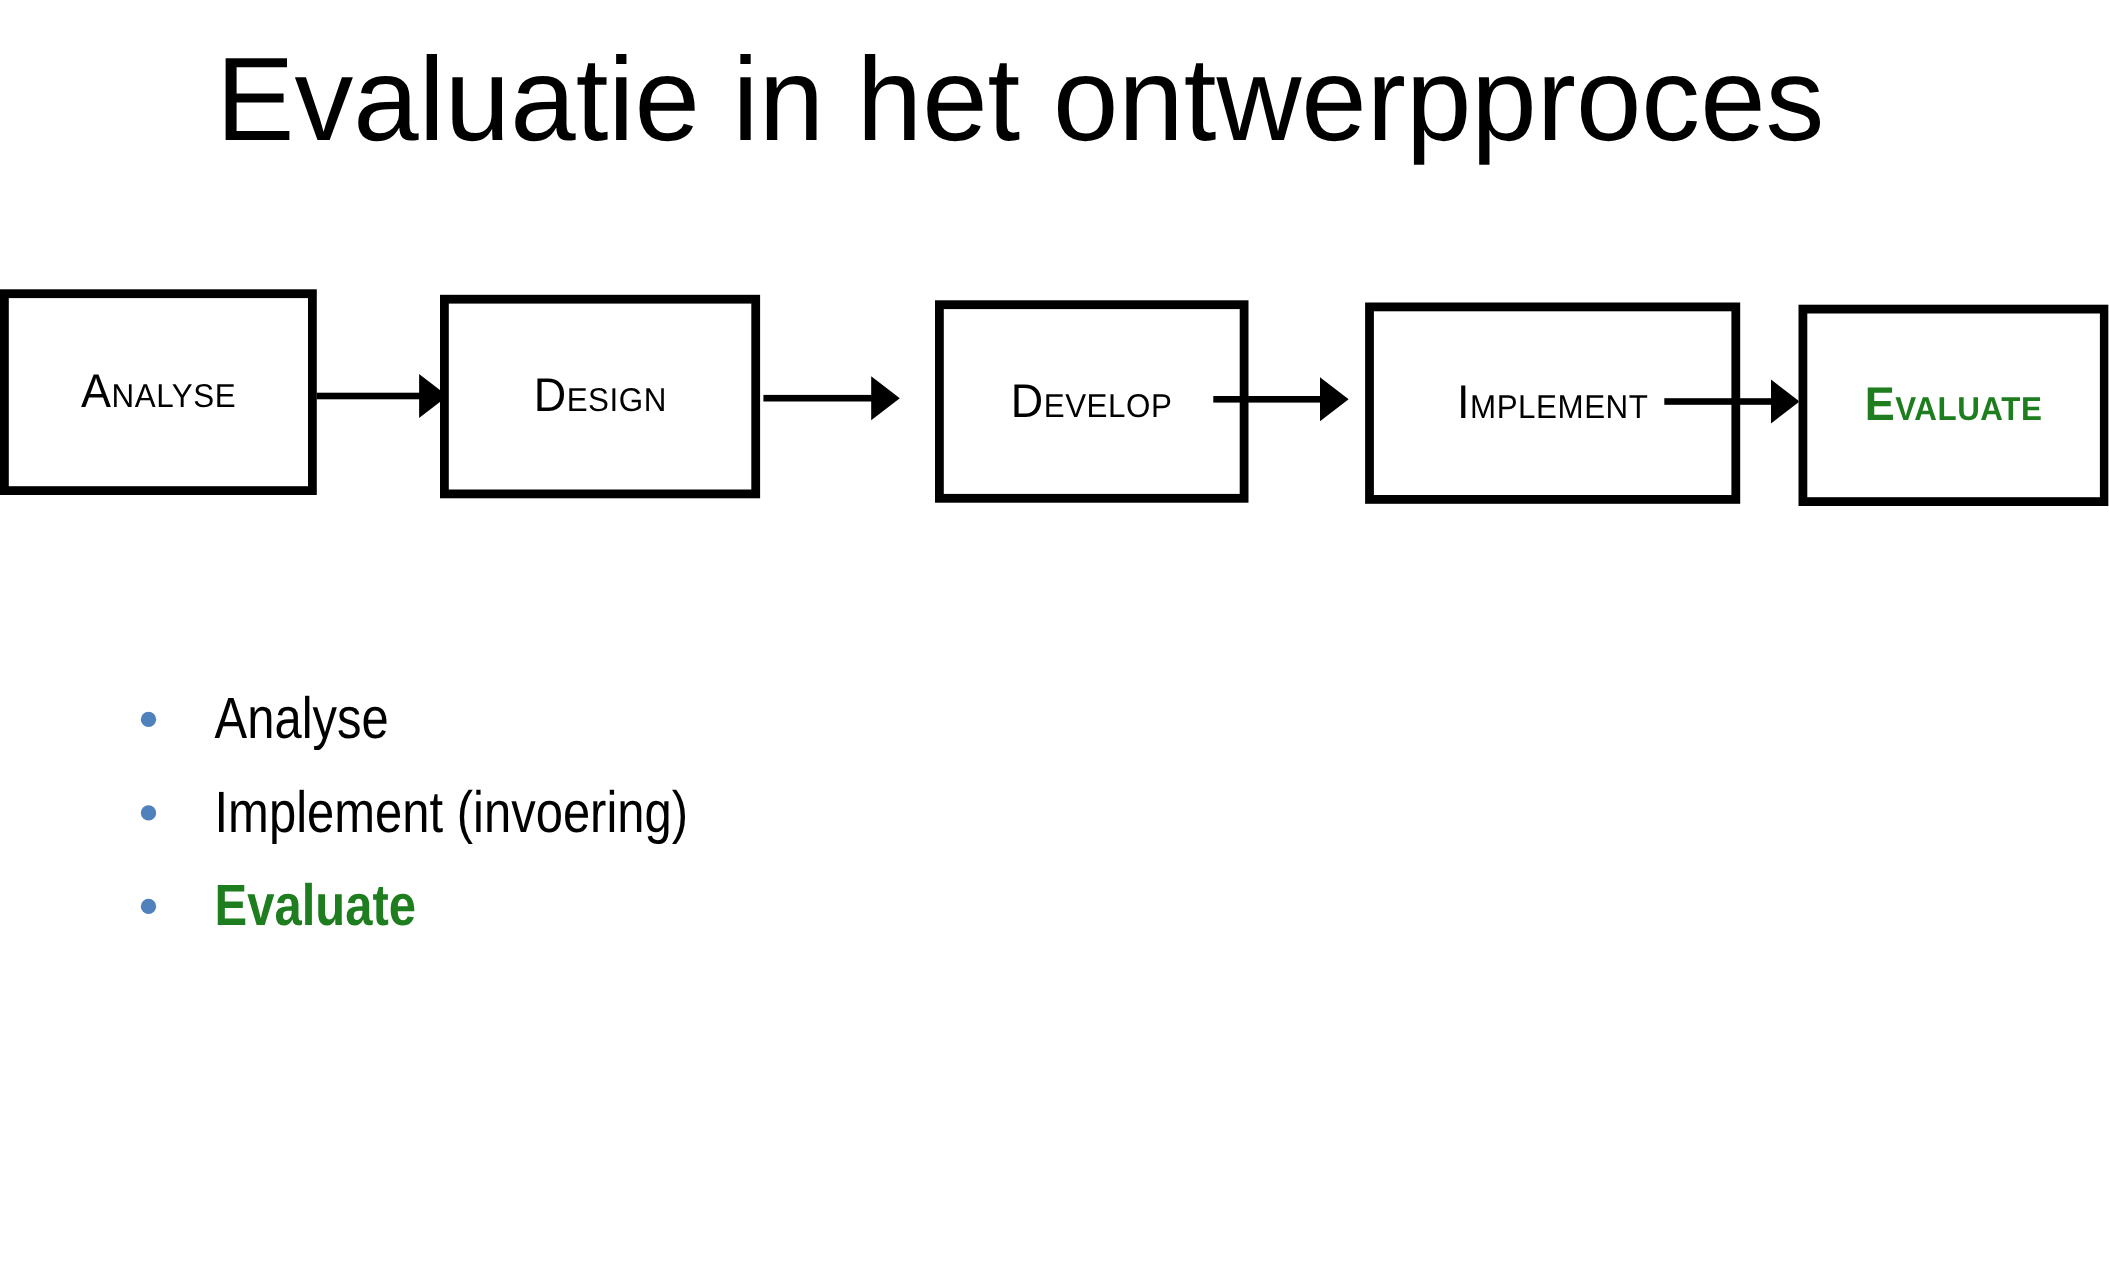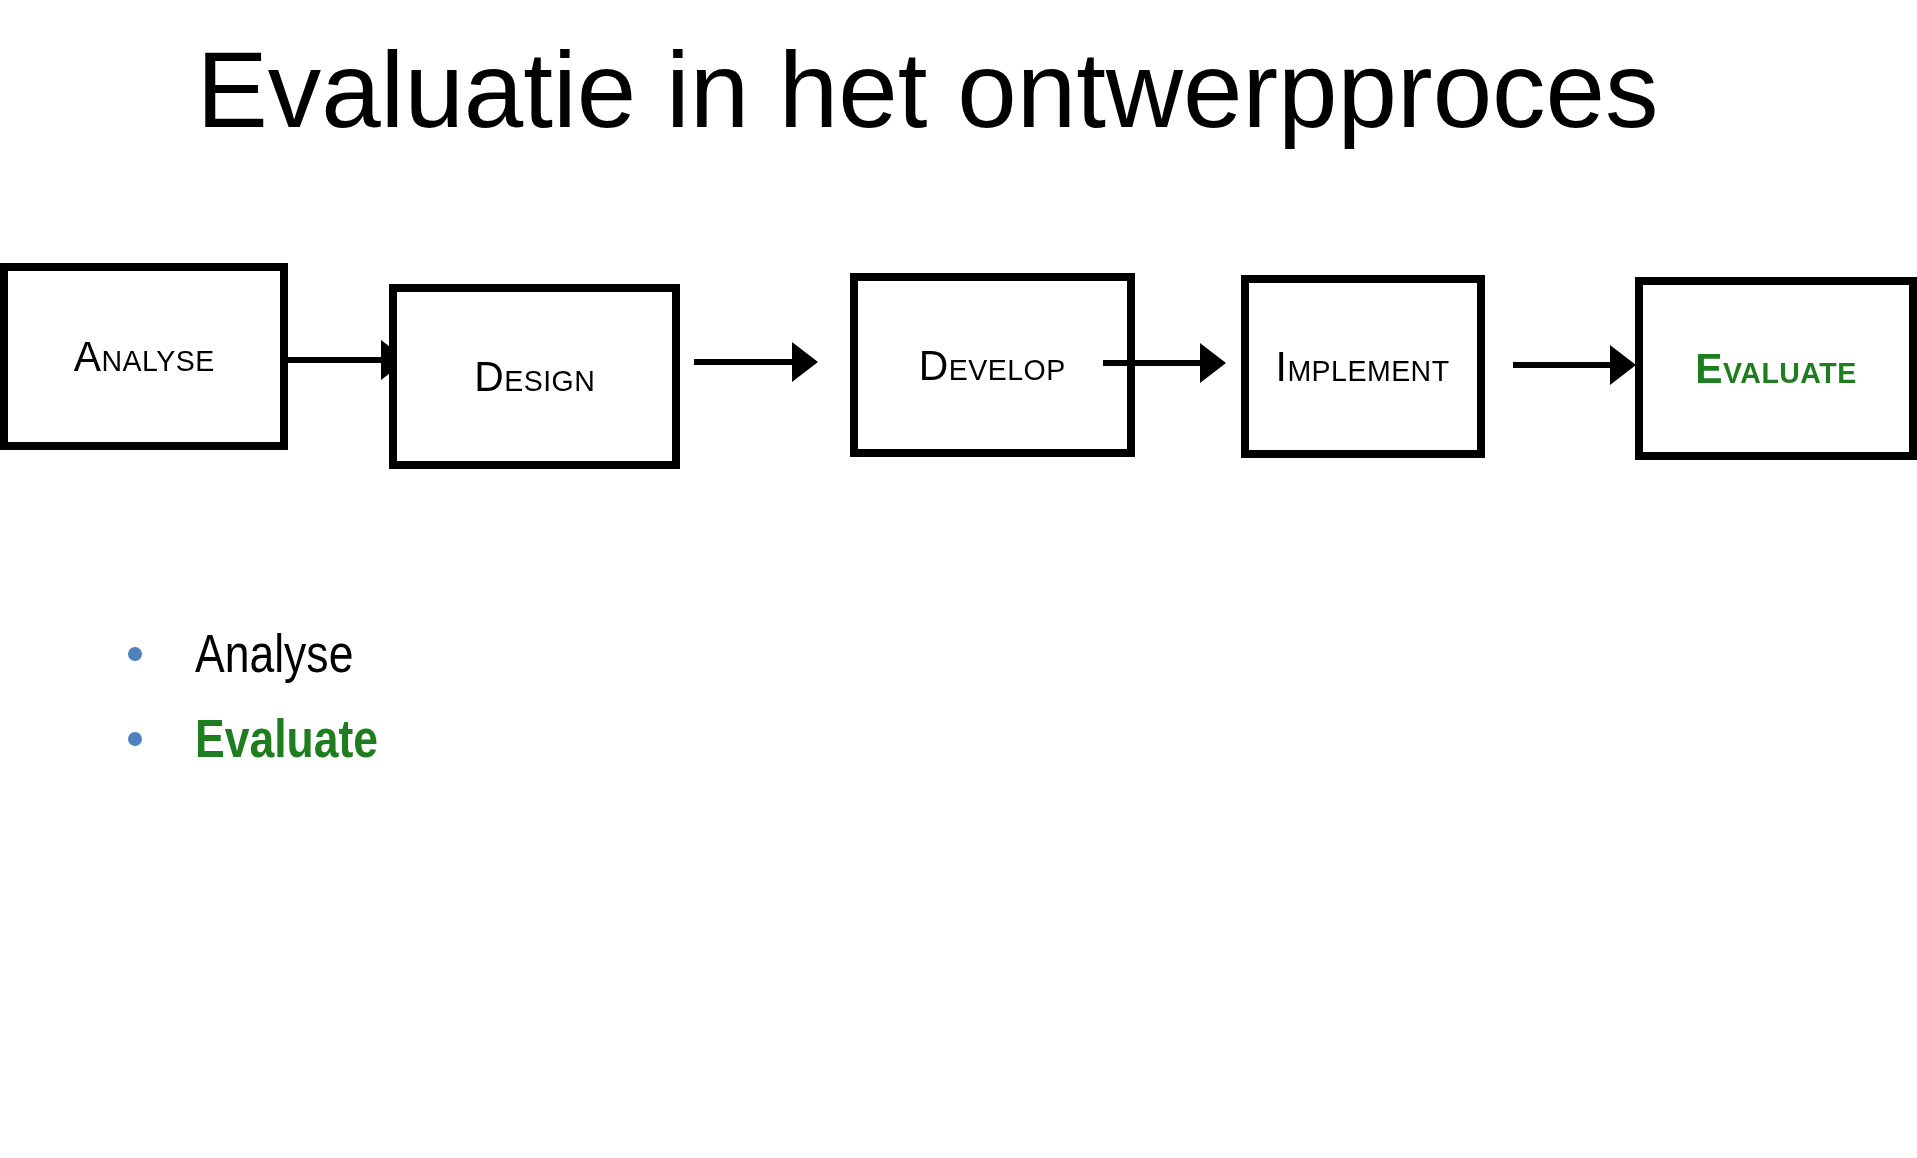--- a/index.html
+++ b/index.html
@@ -49,23 +49,23 @@
   .fbox .flabel {
     font-size:43px;
     font-variant:small-caps;
     font-weight:400;
     letter-spacing:0.5px;
     white-space:nowrap;
     transform:scaleX(0.95);
     transform-origin:center center;
   }
   .b1 { left:0px;    top:263px; width:288px; height:187px; }
-  .b2 { left:389px;  top:268px; width:291px; height:185px;margin-top:16px; }
+  .b2 { left:400px;  top:268px; width:291px; height:185px; }
   .b3 { left:817px;  top:273px; width:285px; height:184px;margin-left:33px; }
-  .b4 { left:1241px; top:275px; width:244px; height:183px; }
+  .b4 { left:1241px; top:275px; width:341px; height:183px; }
   .b5 { left:1635px; top:277px; width:282px; height:183px; }
   .b5 .flabel { color:var(--accent-green); font-weight:700; }
 
   
   .arrow { position:absolute; height:40px; }
   .arrow .shaft {
     position:absolute;
     left:0; right:22px; top:17px; height:6px;
     background:var(--ink);
   }
@@ -164,19 +164,23 @@
       <span class="flabel">Evaluate</span>
     </div>
 
   </div>
 
   <ul class="bullet-list">
     <li>
       <span class="bullet-dot"></span>
       <span class="bullet-text">Analyse</span>
     </li>
+    <li>
+      <span class="bullet-dot"></span>
+      <span class="bullet-text">Implement (invoering)</span>
+    </li>
     <li class="highlight">
       <span class="bullet-dot"></span>
       <span class="bullet-text">Evaluate</span>
     </li>
   </ul>
 
 </div>
 
 </body></html>

